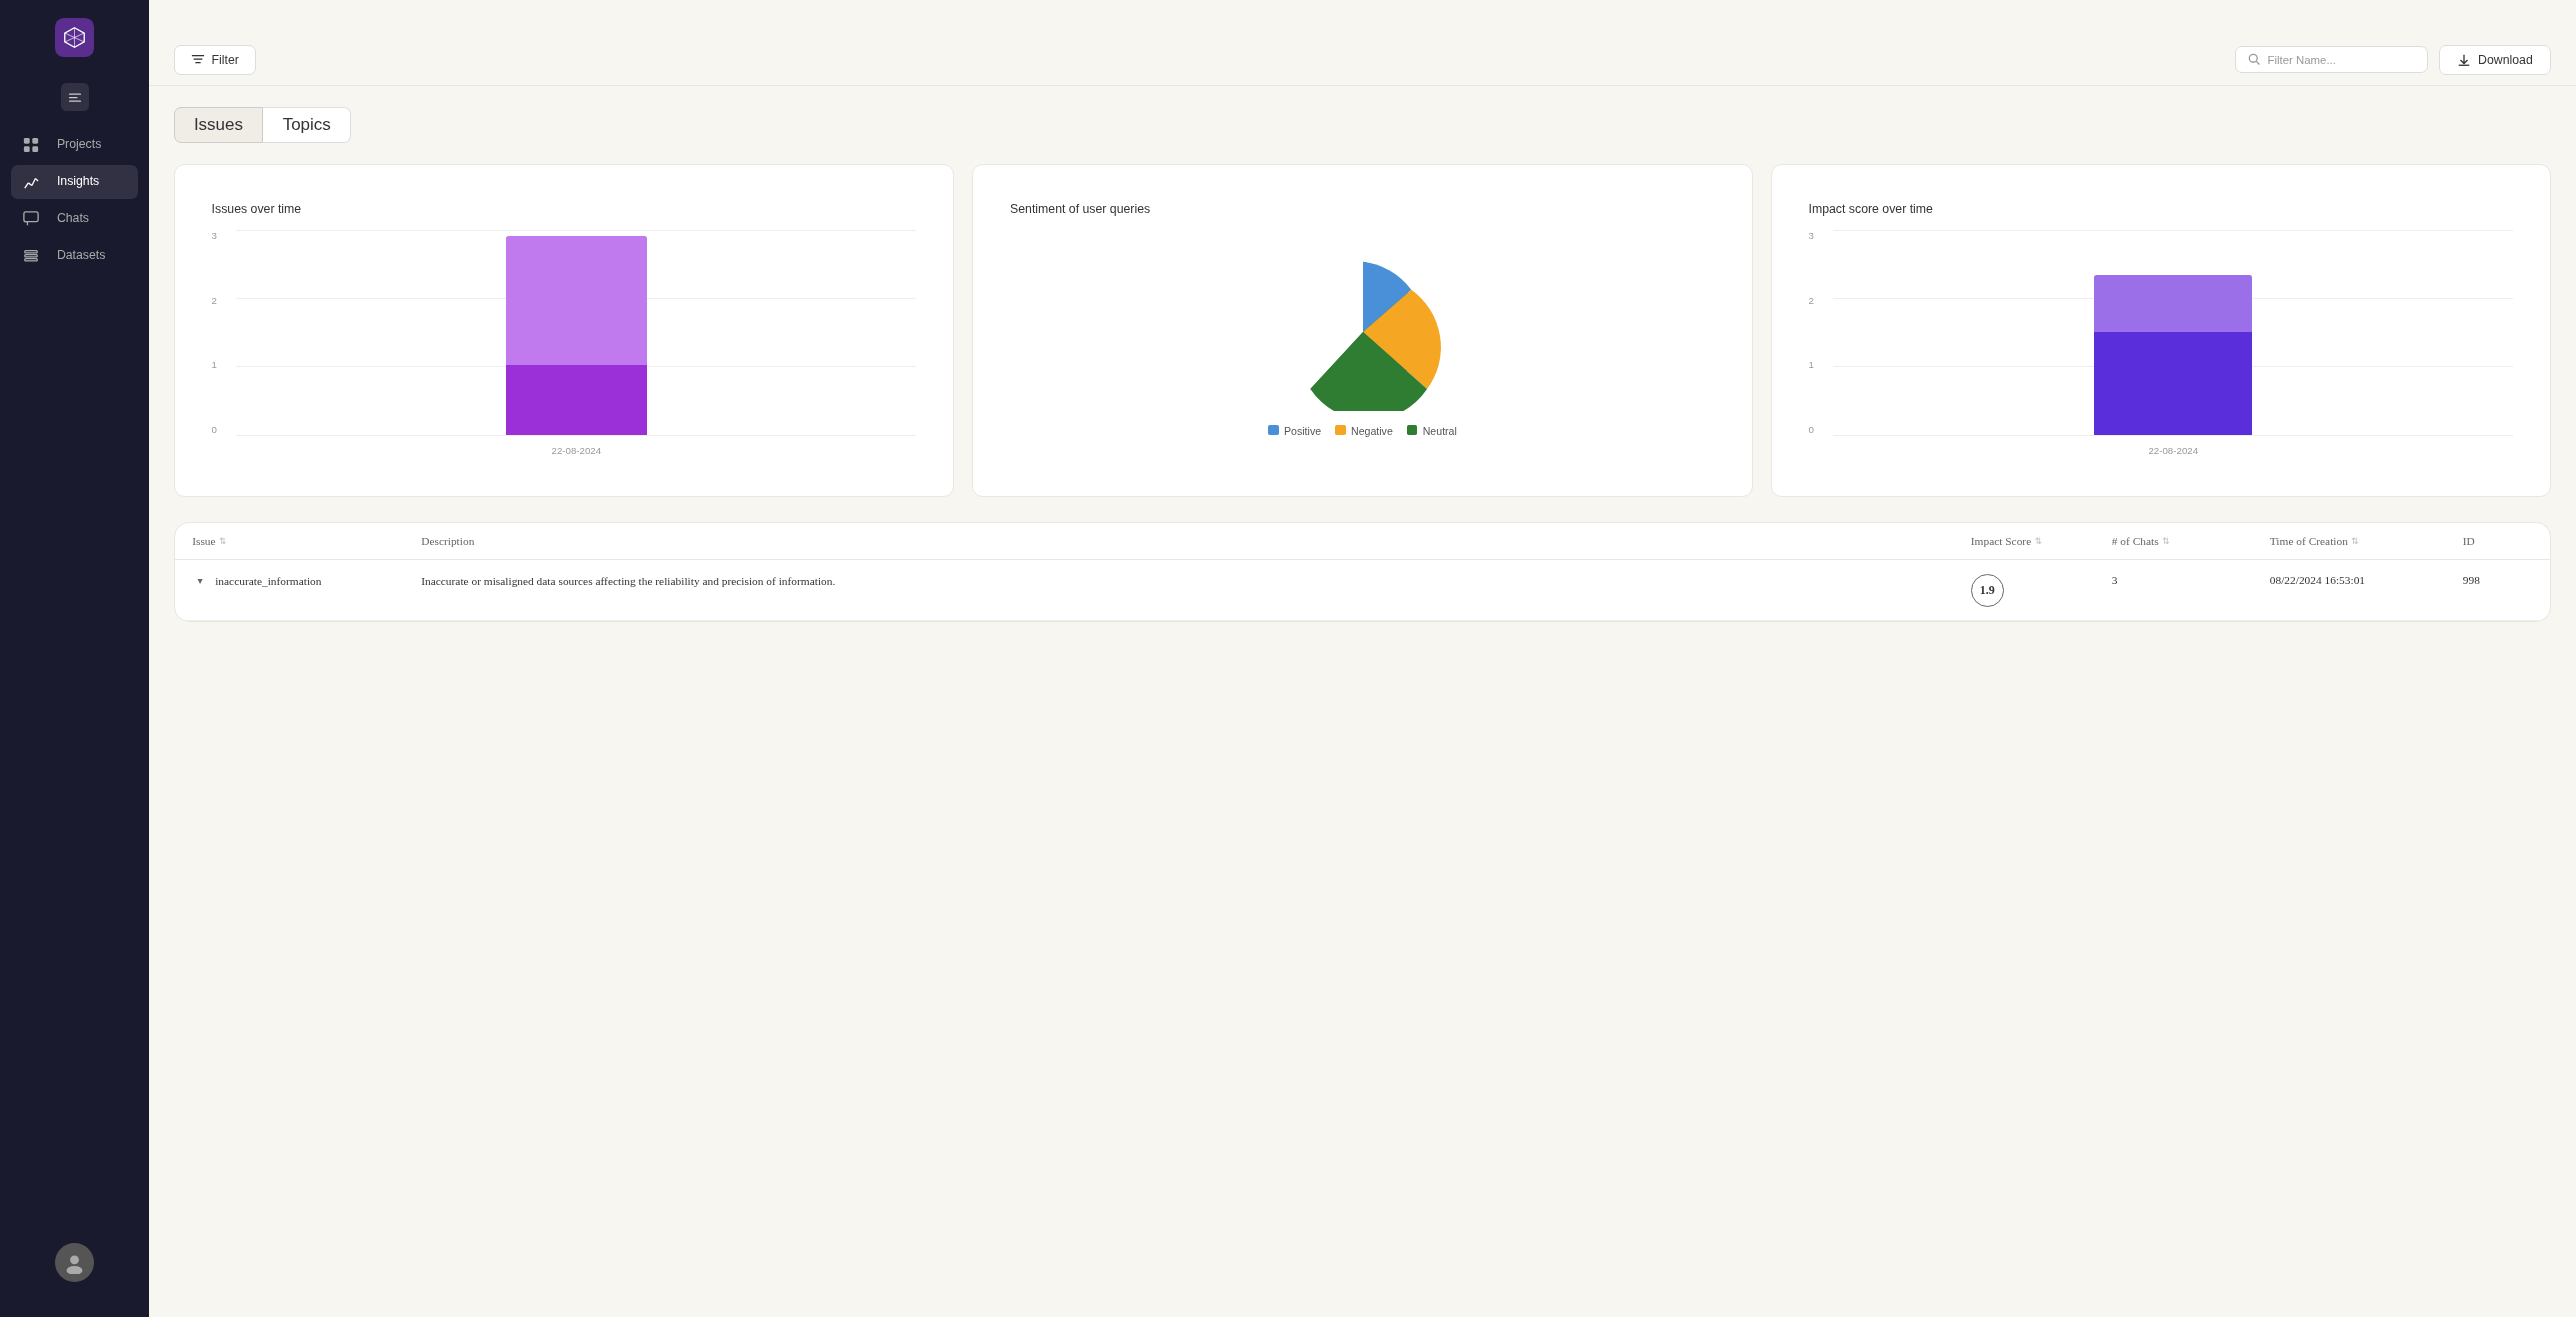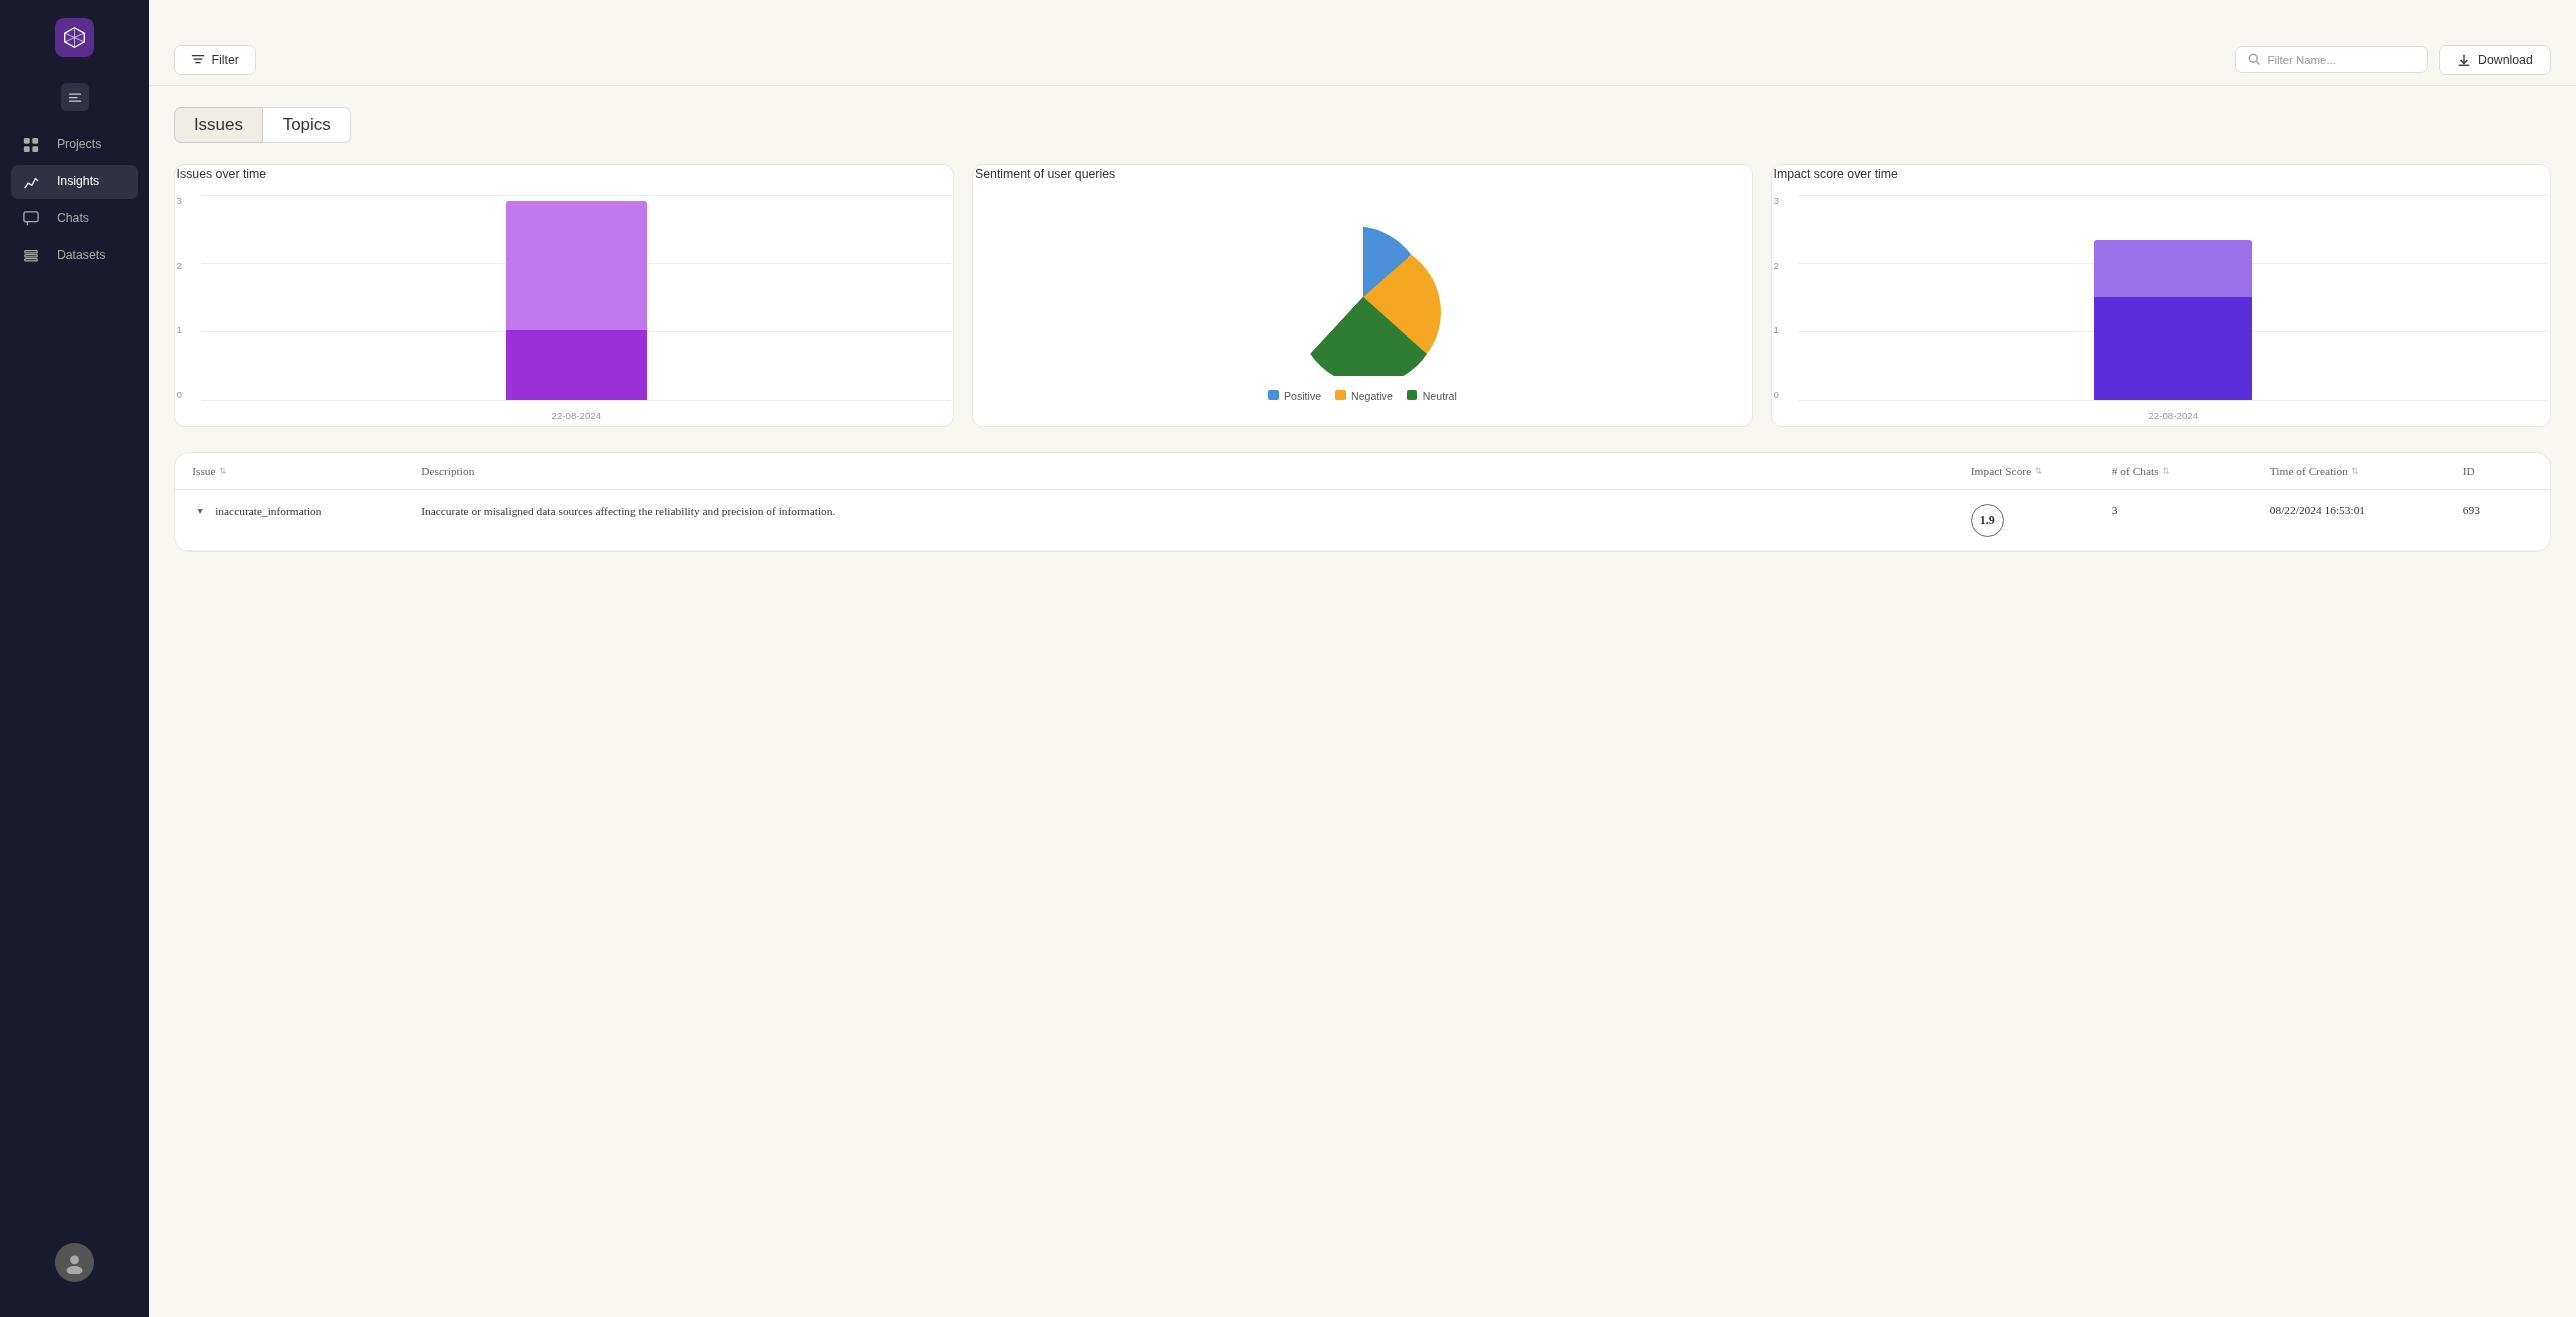--- a/index.html
+++ b/index.html
@@ -169,21 +169,21 @@
     .charts-row {
       display: grid;
       grid-template-columns: 1fr 1fr 1fr;
       gap: 17.6px;
       margin-bottom: 24.6px;
     }
     .chart-card {
       background: #fff;
       border-radius: 10.6px;
       border: 0.9px solid #e8e6df;
-      padding: 2px;
+      padding: 37px;
     }
     .chart-title {
       font-size: 12.3px;
       font-weight: 500;
       color: #333;
       margin-bottom: 14px;
     }
 
     
     .bar-chart {
@@ -528,19 +528,19 @@
           <span>inaccurate_information</span>
         </div>
         <div class="description-cell">Inaccurate or misaligned data sources affecting the reliability and precision of information.</div>
         <div class="table-cell">
           <div class="impact-badge">
             <span>1.9</span>
           </div>
         </div>
         <div class="table-cell">3</div>
         <div class="table-cell">08/22/2024 16:53:01</div>
-        <div class="table-cell">693</div>
+        <div class="table-cell">998</div>
       </div>
     </div>
 
   </div>
 </div>
 
 
 </body></html>

